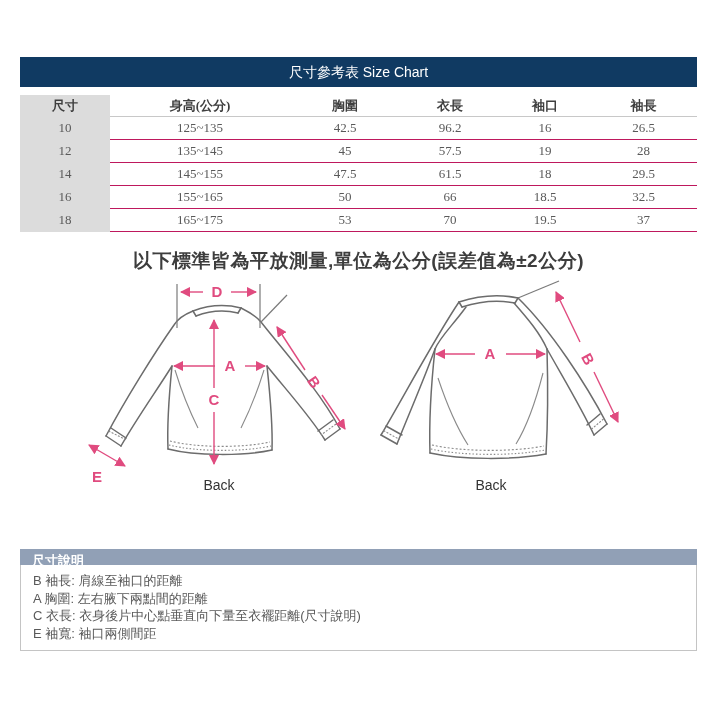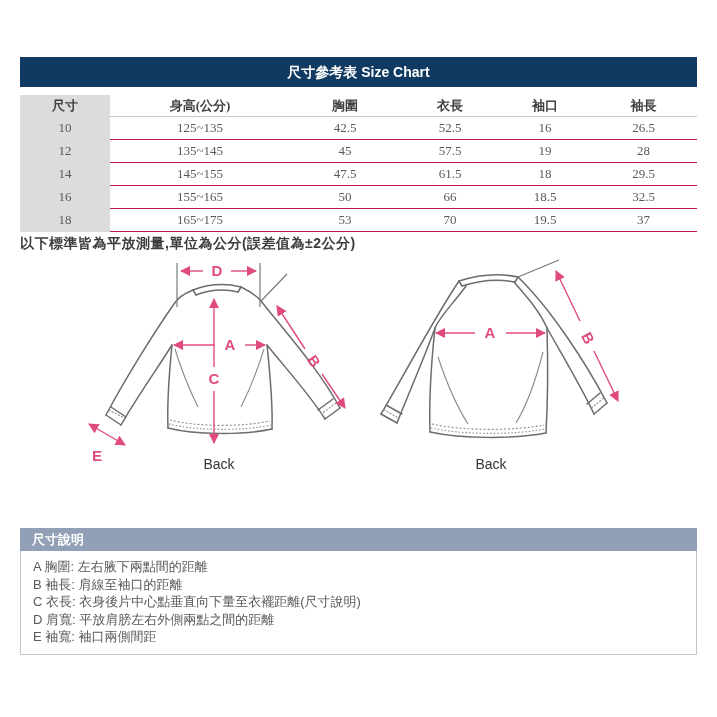--- a/index.html
+++ b/index.html
@@ -10,21 +10,21 @@
     font-family: "Liberation Sans", "DejaVu Sans", sans-serif;
   }
   .page { padding: 57px 20px 0 20px; }
 
   
   .title-bar {
     height: 30px; line-height: 30px;
     background: #103A62;
     color: #ffffff;
     text-align: center;
-    font-size: 14px; font-weight: bold;
+    font-size: 14px; font-weight: normal;
     margin-bottom: 8px;
   }
 
   
   table.size-table {
     width: 677px;
     border-collapse: collapse;
     table-layout: fixed;
     font-size: 13px;
     color: #595959;
@@ -47,23 +47,23 @@
     height: 22px;
     border-bottom: 1px solid #be185d;
   }
   .size-table .size-col {
     background: #DCDCDC;
     border-bottom-color: #DCDCDC;
   }
 
   
   .note {
-    margin-top: 3px;
-    text-align: left;
-    font-size: 14px; font-weight: bold;
+    margin-top: 16px;
+    text-align: center;
+    font-size: 19px; font-weight: bold;
     color: #3d3d3d;
     letter-spacing: 0.5px;
   }
 
   
   .diagrams {
     margin-top: 4px;
     display: flex;
     justify-content: center;
     gap: 14px;
@@ -71,21 +71,21 @@
   .diagram svg { display: block; }
   .m-label {
     font-size: 15px; font-weight: bold;
     fill: #E04B7F;
   }
   .back-label { font-size: 14px; fill: #333333; }
 
   
   .notes-panel { margin-top: 56px; }
   .notes-header {
-    height: 23px; line-height: 23px;
+    height: 16px; line-height: 23px;
     background: #91A0B6;
     color: #ffffff;
     font-size: 13px; font-weight: 600;
     padding-left: 12px;
   }
   .notes-body {
     border: 1px solid #c4c4c4;
     border-top: none;
     background: #ffffff;
     padding: 7px 12px 8px 12px;
@@ -123,21 +123,21 @@
           <th>衣長</th>
           <th>袖口</th>
           <th>袖長</th>
         </tr>
     </thead>
     <tbody>
         <tr>
           <td class="size-col">10</td>
           <td>125~135</td>
           <td>42.5</td>
-          <td>52.5</td>
+          <td>96.2</td>
           <td>16</td>
           <td>26.5</td>
         </tr>
         <tr>
           <td class="size-col">12</td>
           <td>135~145</td>
           <td>45</td>
           <td>57.5</td>
           <td>19</td>
           <td>28</td>
@@ -271,21 +271,20 @@
         <text class="m-label" x="222" y="84" text-anchor="middle" transform="rotate(62 220 80)">B</text>
         <text class="back-label" x="125" y="212" text-anchor="middle">Back</text>
       </svg>
     </div>
 
   </div>
 
   <div class="notes-panel">
     <div class="notes-header">尺寸說明</div>
     <div class="notes-body">
+        <div class="note-line">B 袖長: 肩線至袖口的距離</div>
         <div class="note-line">A 胸圍: 左右腋下兩點間的距離</div>
-        <div class="note-line">B 袖長: 肩線至袖口的距離</div>
         <div class="note-line">C 衣長: 衣身後片中心點垂直向下量至衣襬距離(尺寸說明)</div>
-        <div class="note-line">D 肩寬: 平放肩膀左右外側兩點之間的距離</div>
         <div class="note-line">E 袖寬: 袖口兩側間距</div>
       </div>
   </div>
 
 </div>
 
 </body></html>

